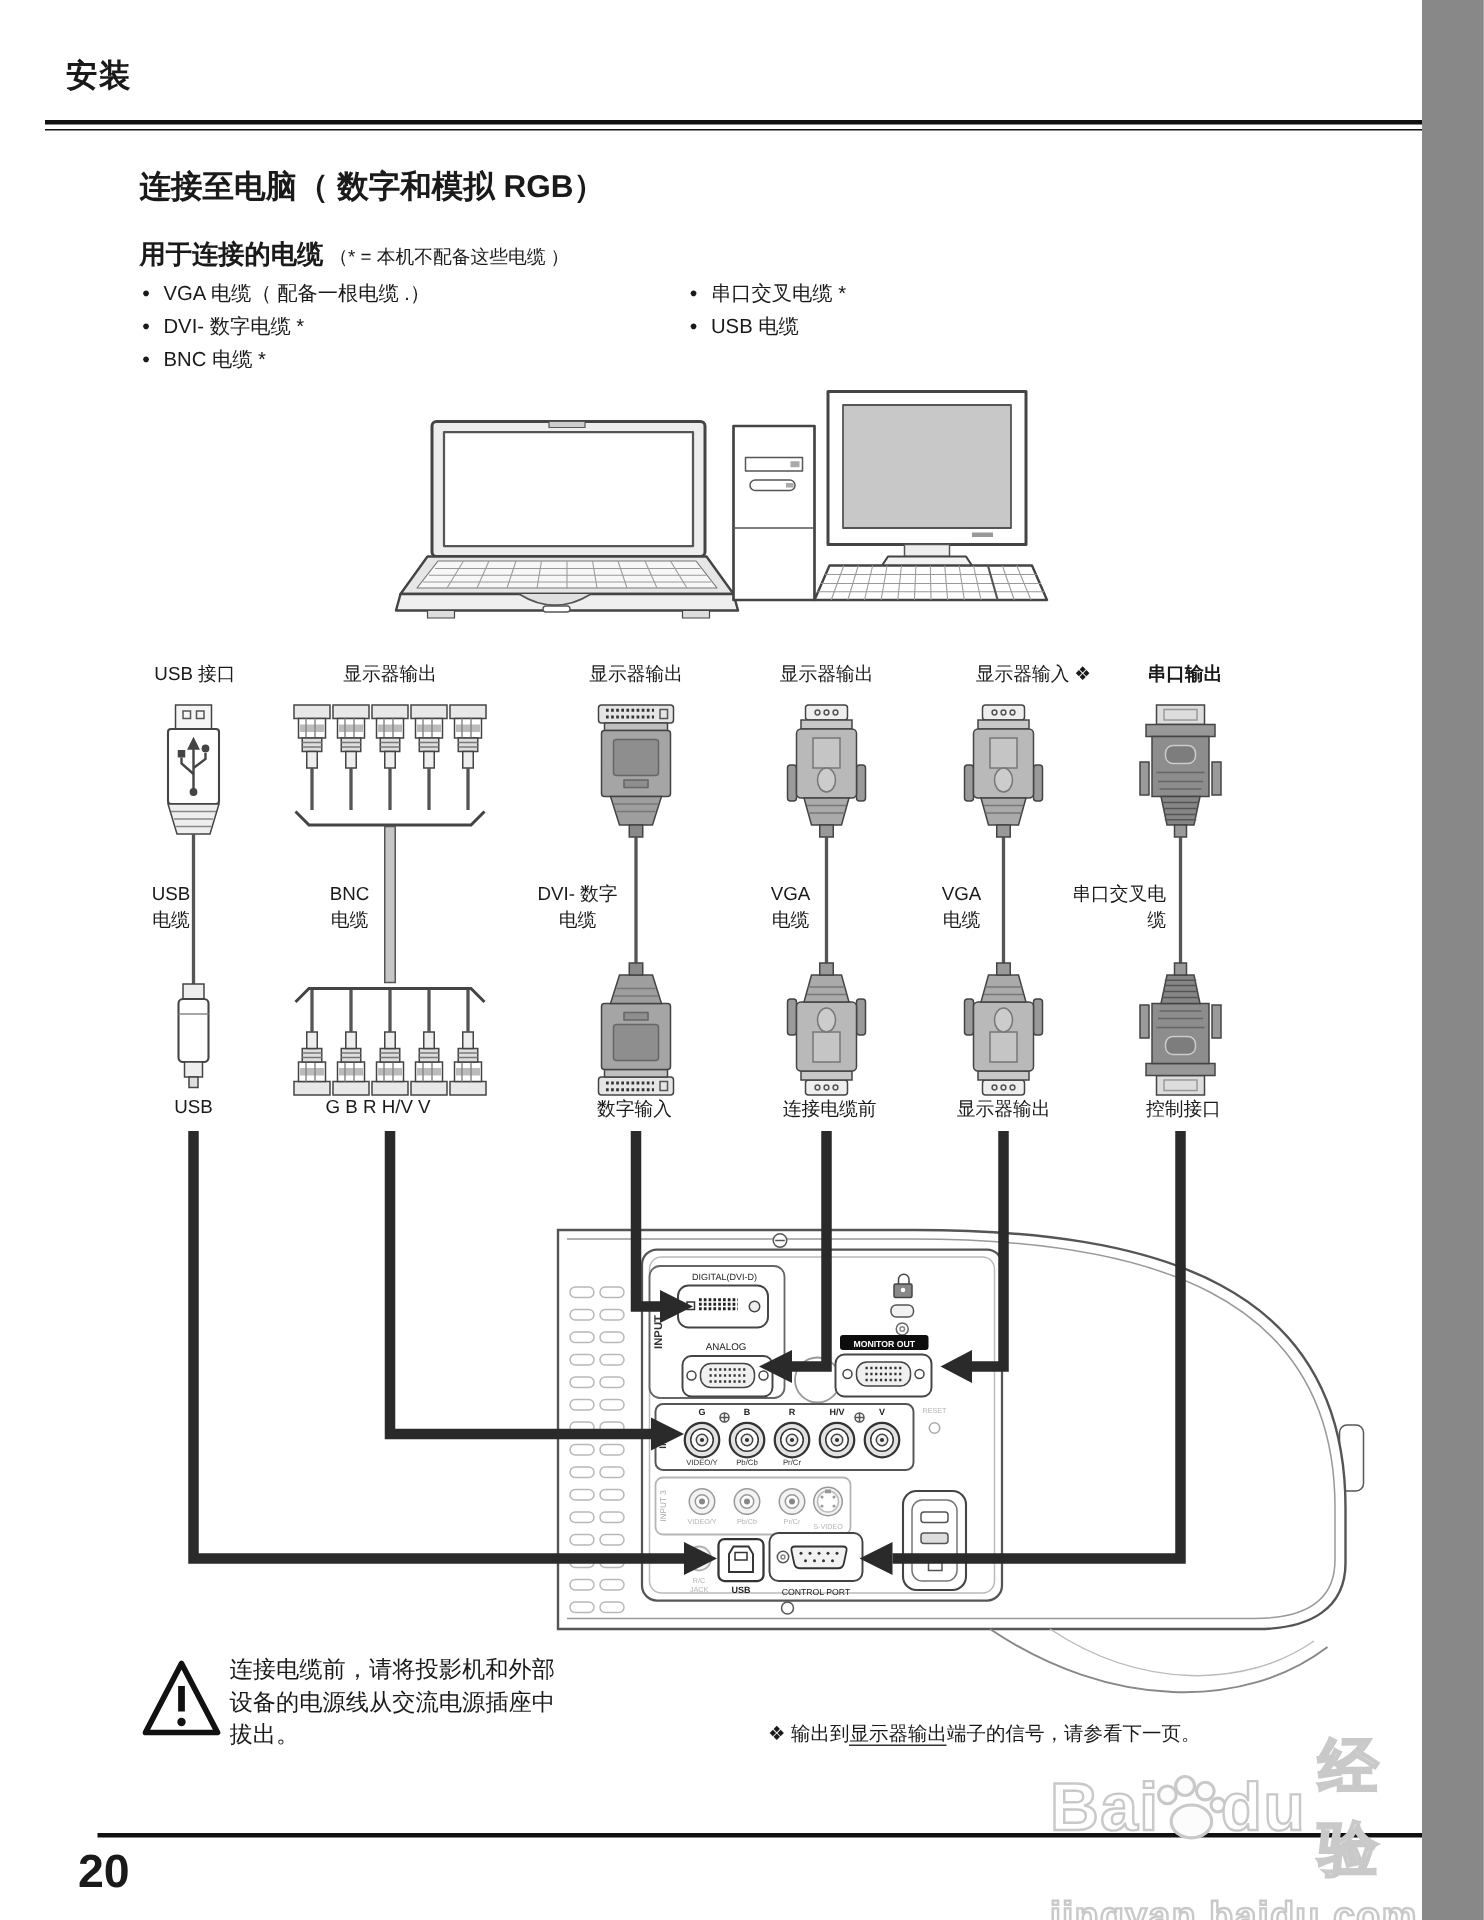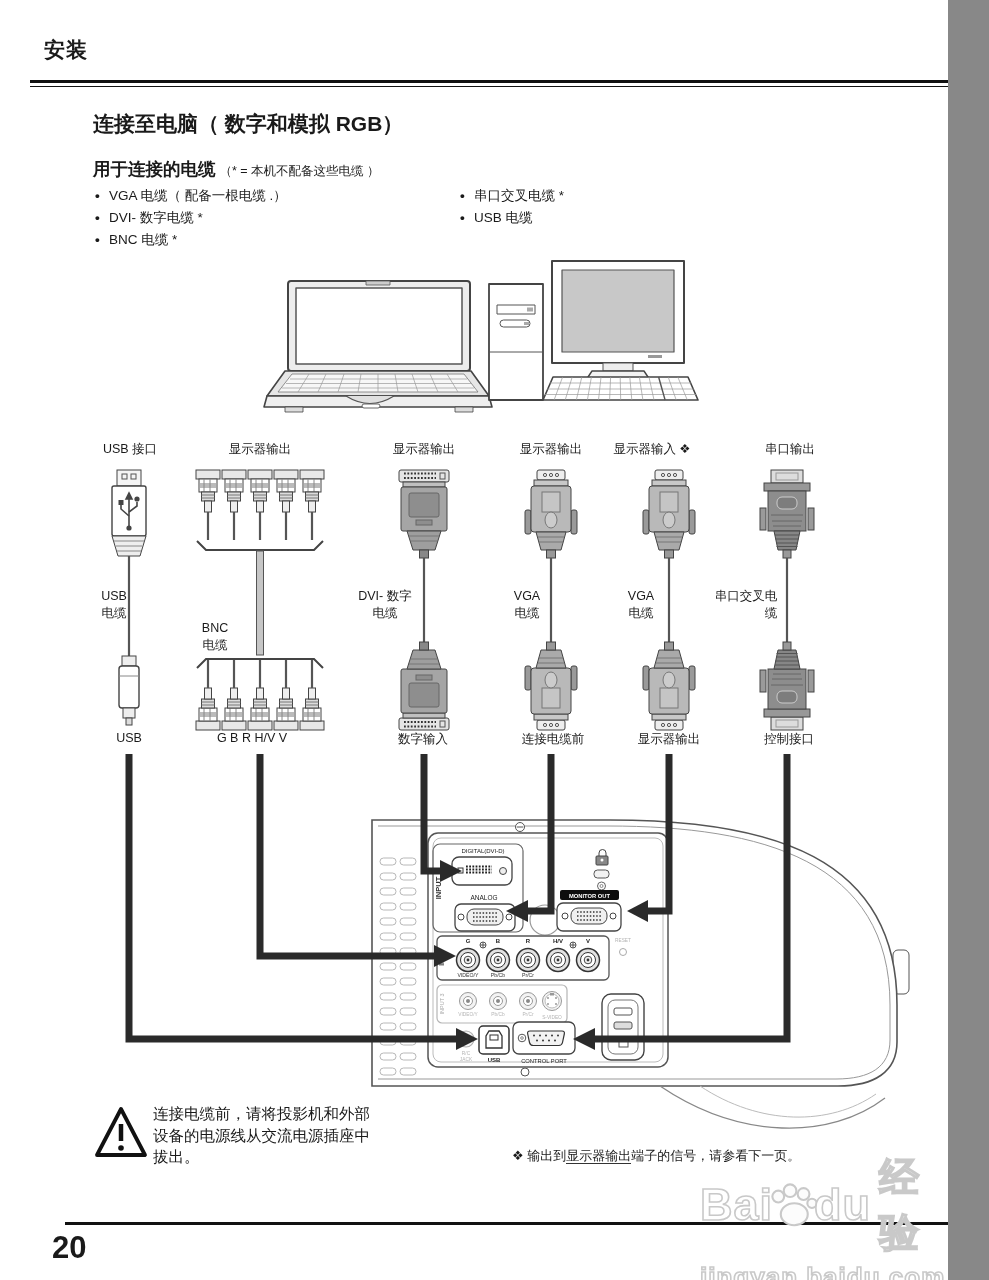--- a/index.html
+++ b/index.html
@@ -113,28 +113,28 @@
           <line x1="677.8" y1="377" x2="687.3" y2="400"></line>
       </g>
       <line x1="658.6" y1="377" x2="665.1" y2="400" stroke="#555" stroke-width="1.4"></line>
     </g>
   </svg>
 
   <div class="abs ctr coltop" style="left:130px;">USB 接口</div>
   <div class="abs ctr coltop" style="left:260px;">显示器输出</div>
   <div class="abs ctr coltop" style="left:424px;">显示器输出</div>
   <div class="abs ctr coltop" style="left:551px;">显示器输出</div>
-  <div class="abs ctr coltop" style="left:652px;font-family:Liberation Serif, serif;">显示器输入 ❖</div>
-  <div class="abs ctr coltop" style="left:790px;">串口输出</div>
+  <div class="abs ctr coltop" style="left:689px;font-family:Liberation Serif, serif;">显示器输入 ❖</div>
+  <div class="abs ctr coltop" style="left:790px;font-weight:bold;">串口输出</div>
 
   <div class="abs ctr colmid" style="left:114px;">
       <div>USB</div>
       <div>电缆</div>
     </div>
-  <div class="abs ctr colmid" style="left:215px;margin-top:32px;">
+  <div class="abs ctr colmid" style="left:233px;">
       <div>BNC</div>
       <div>电缆</div>
     </div>
   <div class="abs ctr colmid" style="left:385px;">
       <div>DVI- 数字</div>
       <div>电缆</div>
     </div>
   <div class="abs ctr colmid" style="left:527px;">
       <div>VGA</div>
       <div>电缆</div>

